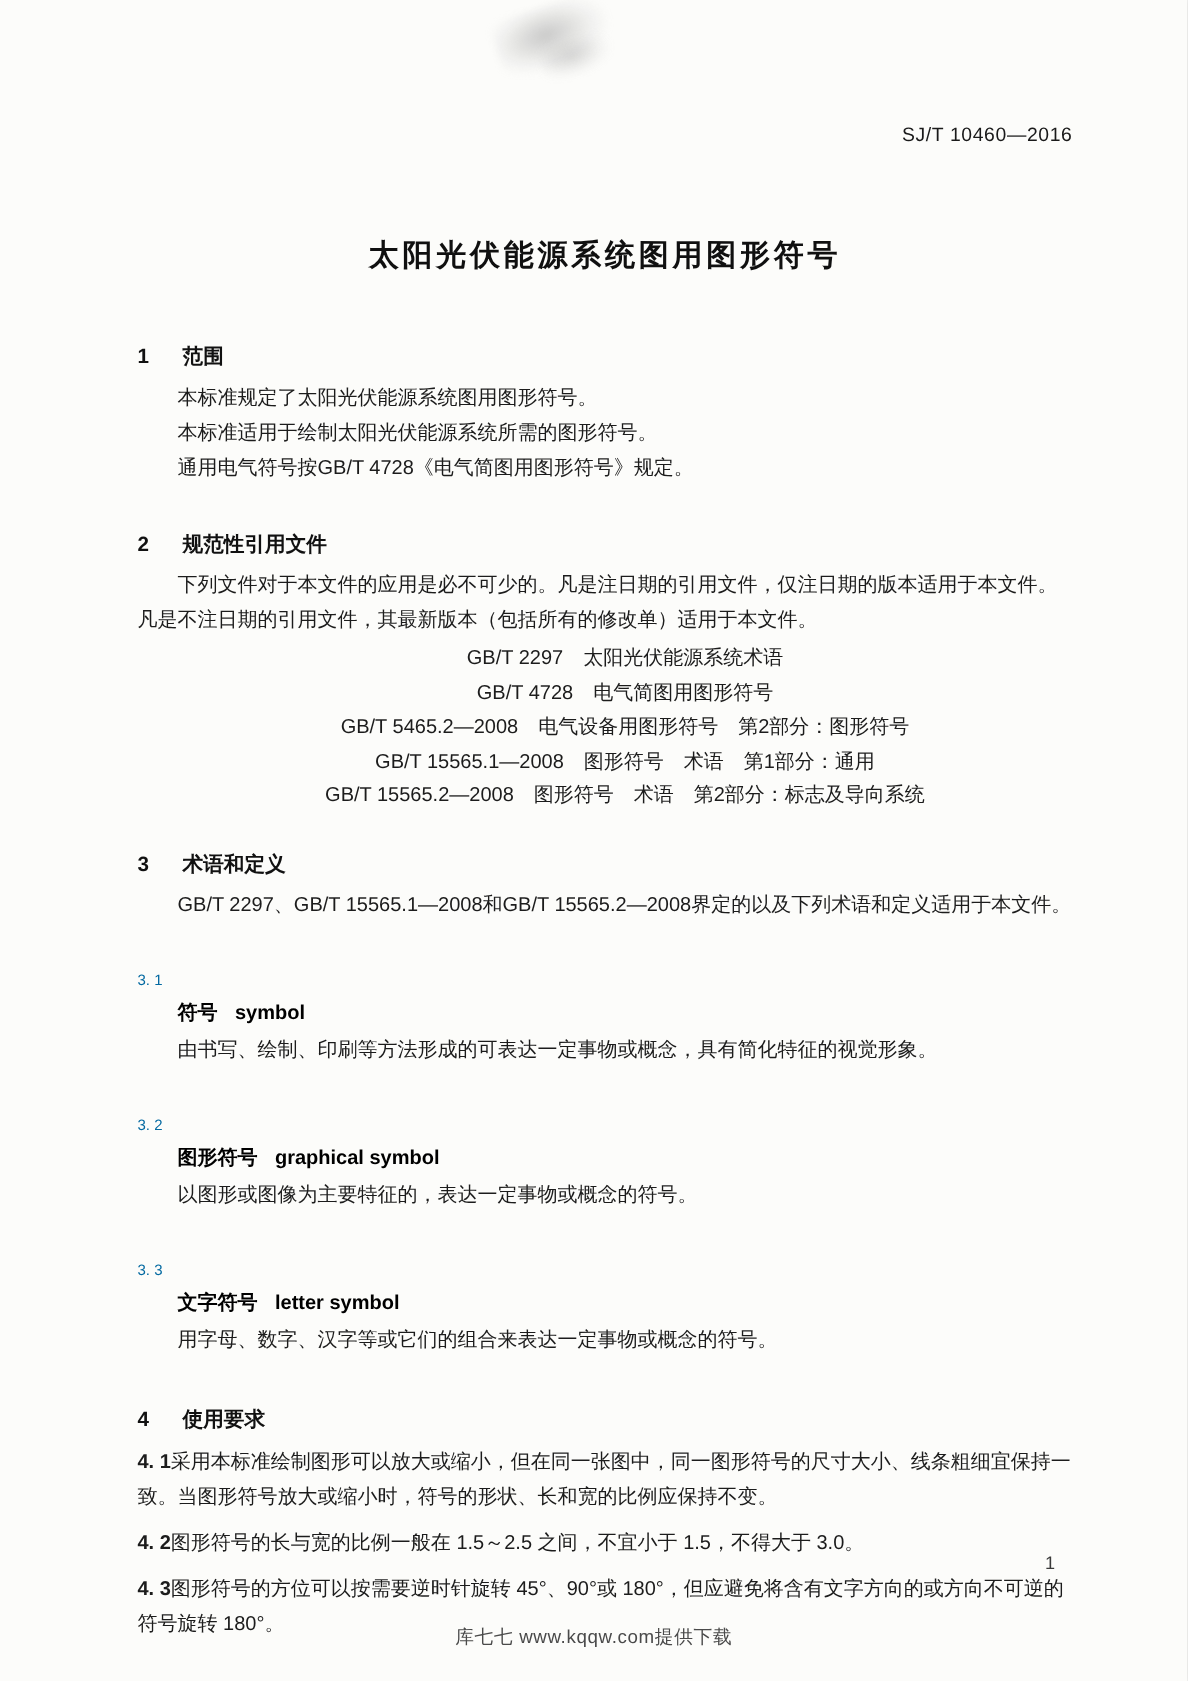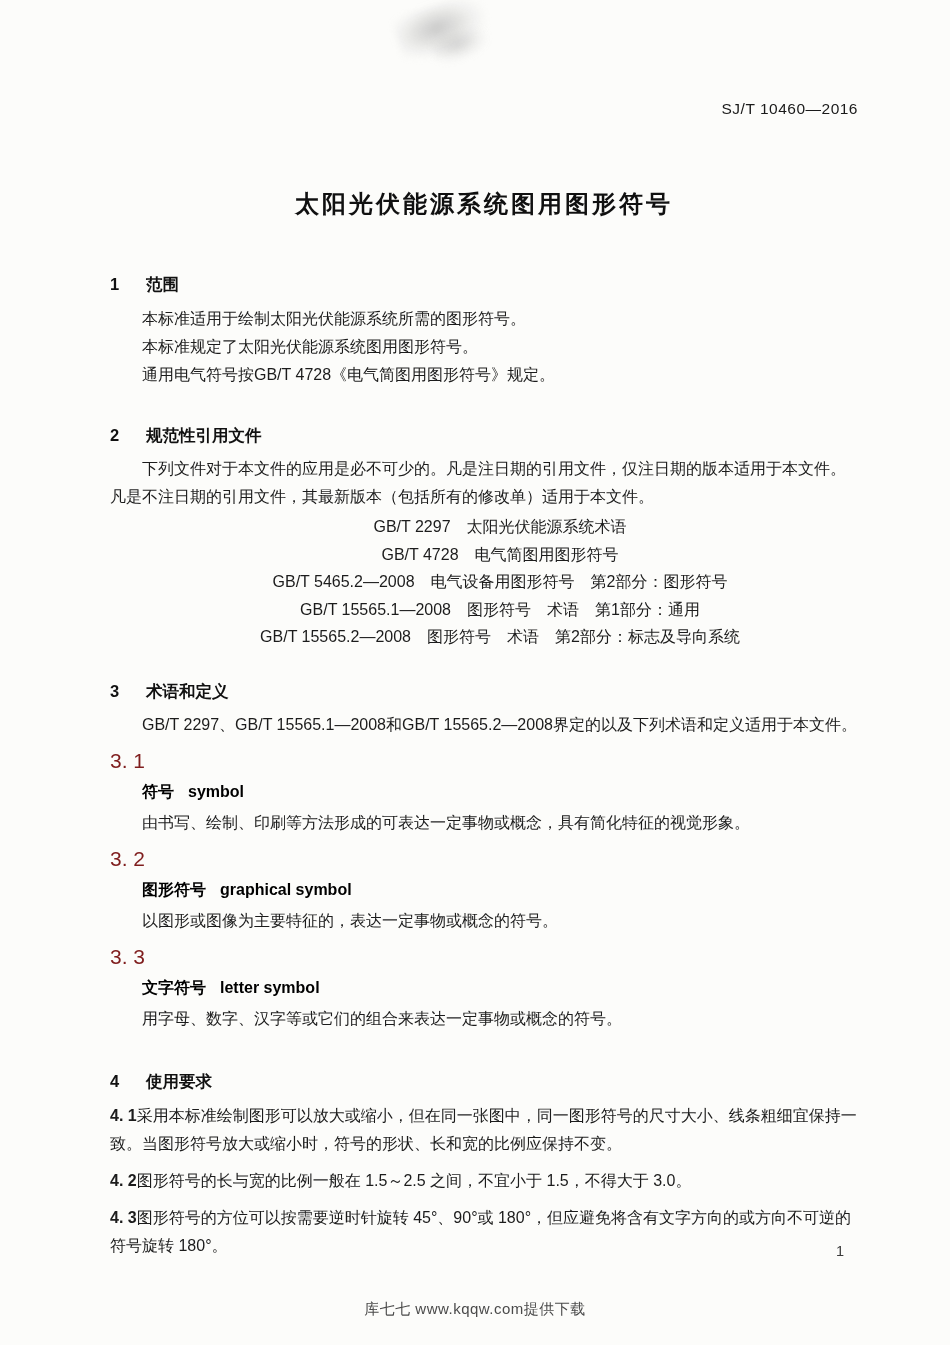--- a/index.html
+++ b/index.html
@@ -37,21 +37,21 @@
   .sec-heading.mt-3 { margin-top: 30px; }
   .sec-heading.mt-4 { margin-top: 38px; }
 
   p.body { font-size: 16px; line-height: 28px; color: #1c1c1c; }
   .indent { text-indent: 2em; }
   .para-group { margin-top: 9px; }
   .ref-list { margin-top: 2px; text-align: center; }
   .ref-list p.body { line-height: 27.5px; }
   .intro { margin-top: 8px; }
 
-  .term-num { font-size: 21px; margin-top: 10px; color: #7f1d1d; }
+  .term-num { font-size: 12px; margin-top: 38px; color: #0369a1; }
   .term-name { font-size: 16px; font-weight: 700; margin-top: 9px; text-indent: 2em; color: #000000; }
   .term-name .en { margin-left: 14px; }
   .term-def { margin-top: 6px; }
 
   .clause { margin-top: 9px; }
   .clause .clause-num { font-weight: 700; }
 
   .page-number {
     position: absolute; right: 106px; bottom: 86px;
     font-size: 14.5px; color: #3a3a3a;
@@ -69,22 +69,22 @@
   <div class="smudge s2"></div>
 
   <div class="content">
 
     <div class="doc-number">SJ/T 10460—2016</div>
 
     <h1 class="title">太阳光伏能源系统图用图形符号</h1>
 
     <h2 class="sec-heading mt-1"><span class="sec-num">1</span><span>范围</span></h2>
     <div class="para-group">
+      <p class="body indent">本标准规定了太阳光伏能源系统图用图形符号。</p>
       <p class="body indent">本标准适用于绘制太阳光伏能源系统所需的图形符号。</p>
-      <p class="body indent">本标准规定了太阳光伏能源系统图用图形符号。</p>
       <p class="body indent">通用电气符号按GB/T 4728《电气简图用图形符号》规定。</p>
     </div>
 
     <h2 class="sec-heading mt-2"><span class="sec-num">2</span><span>规范性引用文件</span></h2>
     <p class="body indent intro">下列文件对于本文件的应用是必不可少的。凡是注日期的引用文件，仅注日期的版本适用于本文件。凡是不注日期的引用文件，其最新版本（包括所有的修改单）适用于本文件。</p>
     <div class="ref-list">
       <p class="body indent">GB/T 2297　太阳光伏能源系统术语</p>
       <p class="body indent">GB/T 4728　电气简图用图形符号</p>
       <p class="body indent">GB/T 5465.2—2008　电气设备用图形符号　第2部分：图形符号</p>
       <p class="body indent">GB/T 15565.1—2008　图形符号　术语　第1部分：通用</p>

